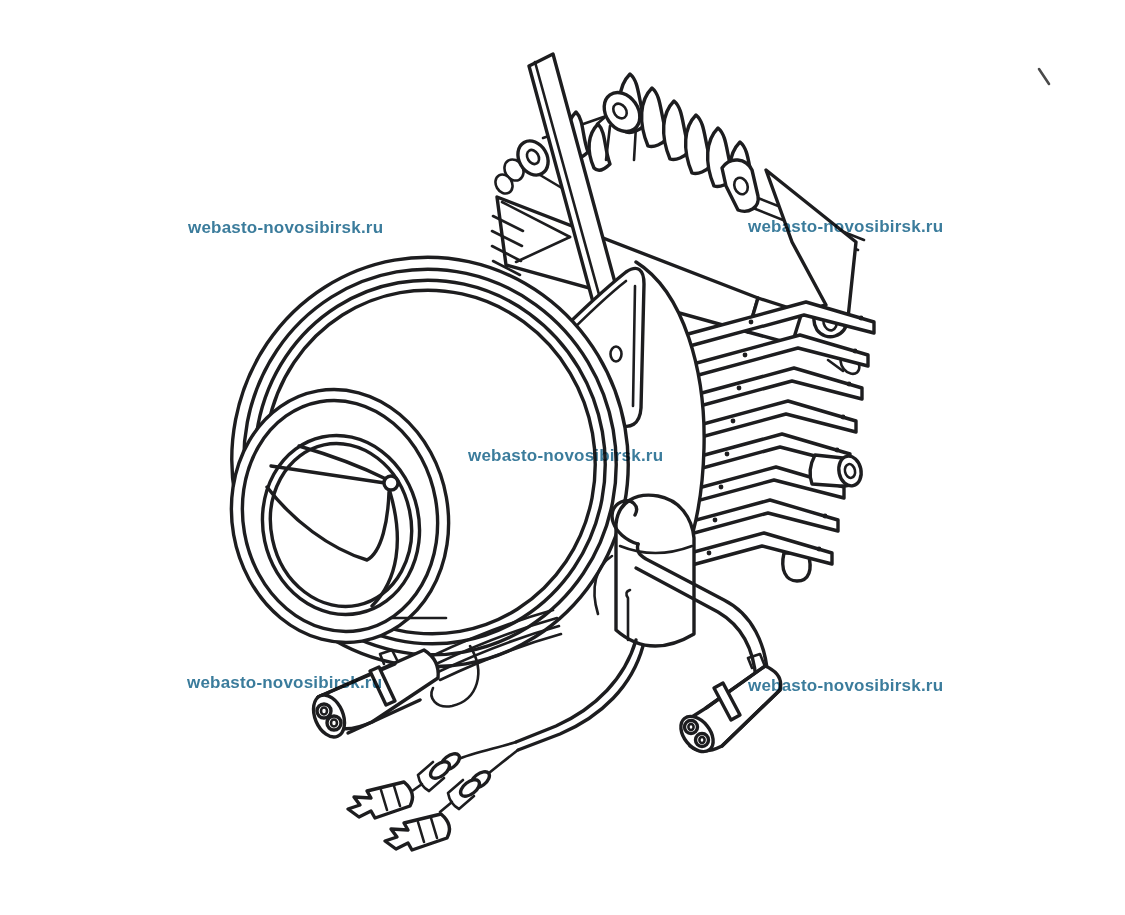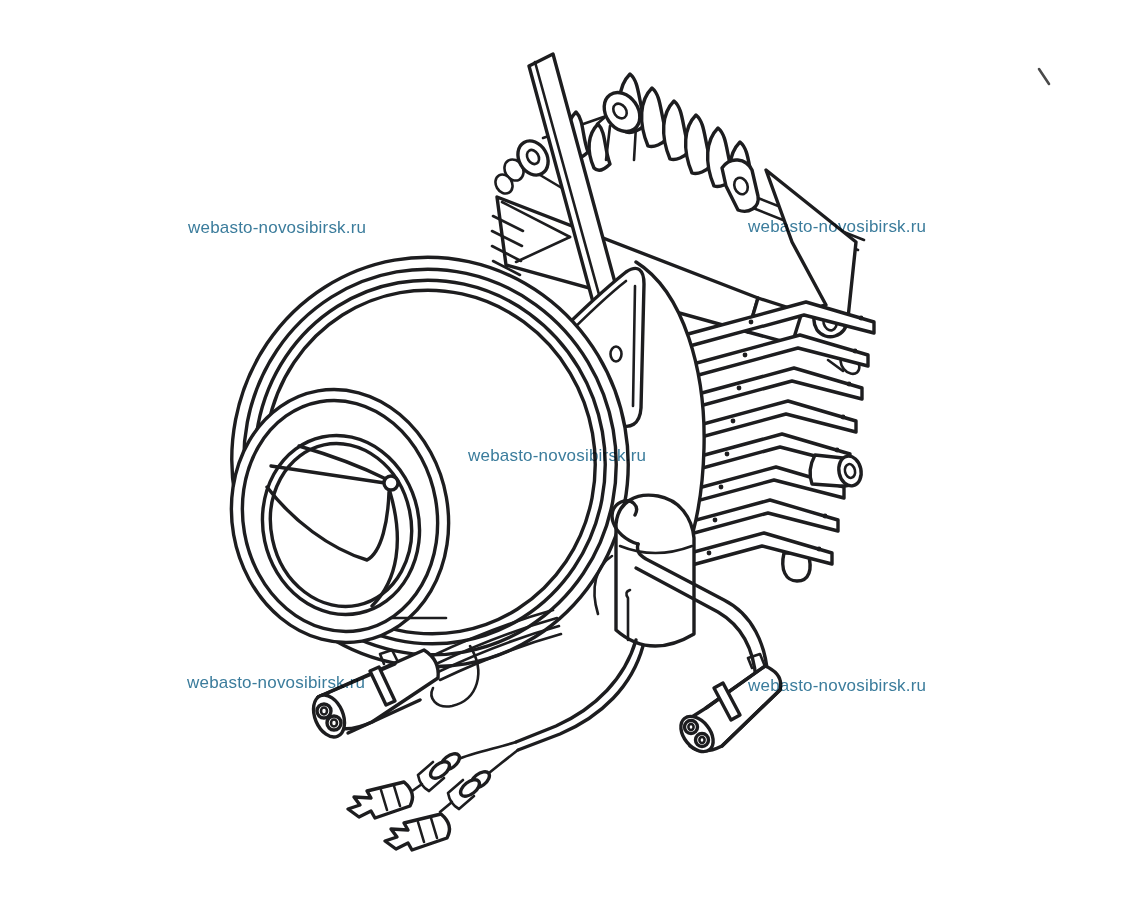--- a/index.html
+++ b/index.html
@@ -1,19 +1,19 @@
 <!DOCTYPE html>
 <html style="--wm-color: #2c7294;"><head>
 <meta charset="utf-8">
 <style>
   html,body{margin:0;padding:0;background:#ffffff;}
   .stage{position:relative;width:1125px;height:915px;background:#fff;overflow:hidden;
          font-family:"Liberation Sans",sans-serif;}
   .stage svg{position:absolute;left:0;top:0;}
-  .wm{position:absolute;font-weight:normal;font-size:17px;letter-spacing:.2px;white-space:nowrap;
+  .wm{position:absolute;font-weight:bold;font-size:17px;letter-spacing:.2px;white-space:nowrap;
       color:var(--wm-color,#2c7294);mix-blend-mode:multiply;opacity:.93;
       font-family:"Liberation Sans",sans-serif;}
   
   .s{fill:none;stroke:#1d1d1f;stroke-width:3.4;stroke-linecap:round;stroke-linejoin:round;}
   .t{fill:none;stroke:#1d1d1f;stroke-width:2.6;stroke-linecap:round;stroke-linejoin:round;}
   .w{fill:#ffffff;}
   .d{fill:#1d1d1f;stroke:none;}
 </style>
 </head>
 <body>

